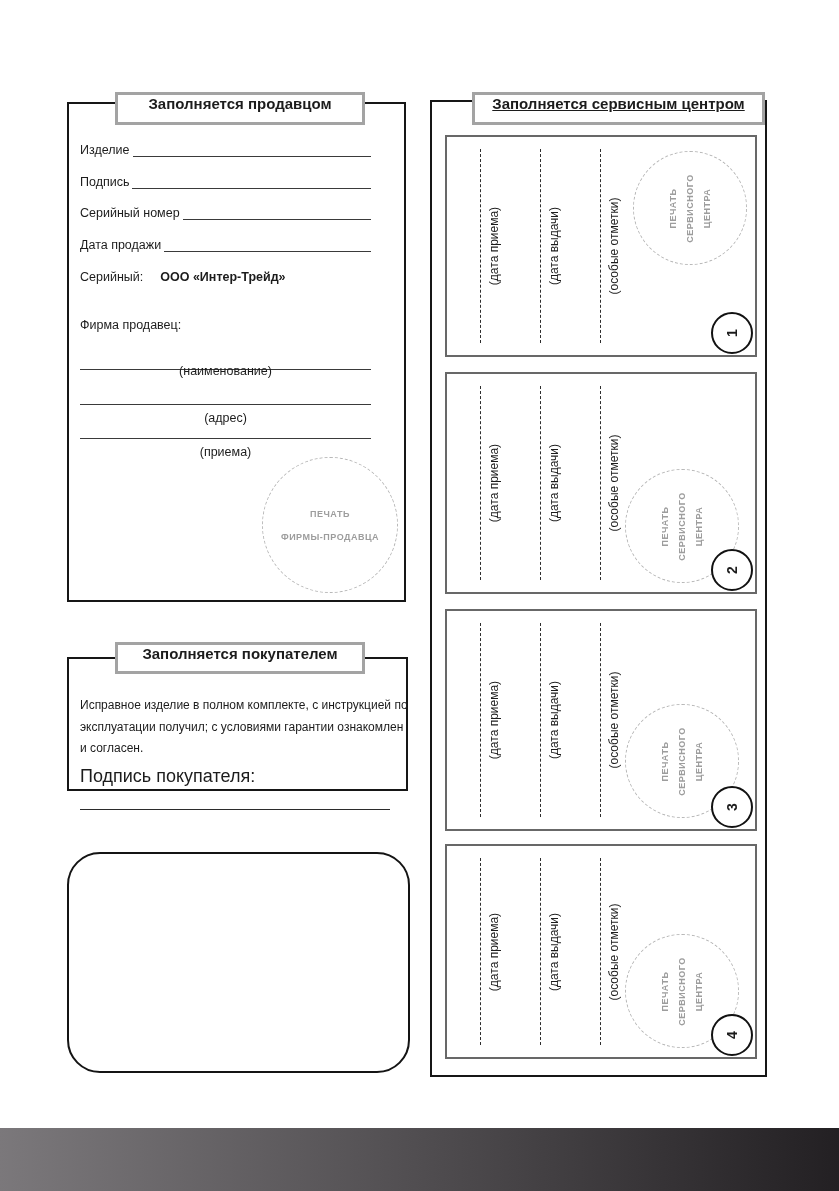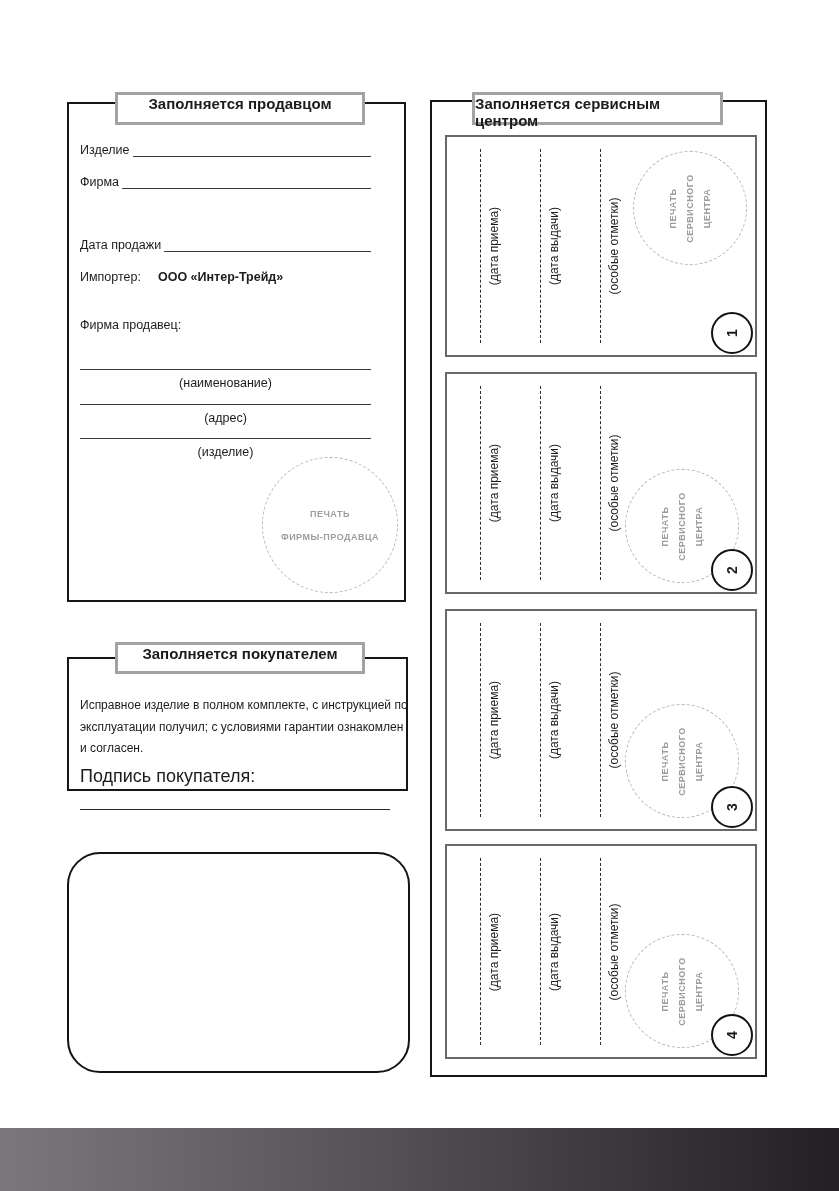--- a/index.html
+++ b/index.html
@@ -10,33 +10,33 @@
   .panel{position:absolute;background:#fff;border:2.5px solid #161616;box-sizing:border-box;}
   .seller{left:67px;top:102px;width:339px;height:500px;}
   .buyer{left:67px;top:657px;width:341px;height:134px;}
   .service{left:430px;top:100px;width:337px;height:977px;}
 
   
   .hdr{position:absolute;box-sizing:border-box;border:3px solid #a3a3a3;background:#fff;
        display:flex;align-items:flex-start;justify-content:center;font-weight:bold;font-size:15px;z-index:2;}
   .seller-hdr{left:115px;top:92px;width:250px;height:33px;}
   .buyer-hdr{left:115px;top:642px;width:250px;height:32px;}
-  .service-hdr{left:472px;top:92px;width:251px;height:33px;}
+  .service-hdr{left:472px;top:92px;width:293px;height:33px;text-decoration:underline;}
 
   
   .f-row{position:absolute;left:11px;right:33px;display:flex;align-items:flex-end;height:17px;font-size:12.5px;}
   .uline{flex:1;border-bottom:1.3px solid #3a3a3a;margin-left:3px;height:3px;}
   .r1{top:36px}.r2{top:68px}.r3{top:99px}.r4{top:131px}
   .f-plain{position:absolute;left:11px;font-size:12.5px;}
   .importer{top:166px}.importer b{margin-left:17px;}
   .firm{top:214px}
   .sline{position:absolute;left:11px;right:33px;border-bottom:1.3px solid #3a3a3a;}
   .s1{top:265px}.s2{top:300px}.s3{top:334px}
   .cap{position:absolute;left:11px;right:33px;text-align:center;font-size:12.5px;}
-  .c1{top:272px}.c2{top:307px}.c3{top:341px}
+  .c1{top:260px}.c2{top:307px}.c3{top:341px}
 
   
   .stamp{position:absolute;border:1.6px dashed #b7b7b7;border-radius:50%;box-sizing:border-box;
          display:flex;align-items:center;justify-content:center;background:transparent;}
   .stamp-text{color:#9d9d9d;font-weight:bold;font-size:9px;letter-spacing:.5px;text-align:center;}
   .seller-stamp{left:193px;top:353px;width:136px;height:136px;}
   .seller-stamp .stamp-text div + div{margin-top:13px;}
 
   
   .coupon{position:absolute;left:13px;width:312px;border:2px solid #686868;box-sizing:border-box;background:#fff;}
@@ -74,38 +74,42 @@
 <body>
 
 <div class="page">
 
   <div class="panel seller">
     <div class="f-row r1">
       <span>Изделие</span>
       <span class="uline"></span>
     </div>
     <div class="f-row r2">
-      <span>Фирма</span>
+      <span>Подпись</span>
+      <span class="uline"></span>
+    </div>
+    <div class="f-row r3">
+      <span>Серийный номер</span>
       <span class="uline"></span>
     </div>
     <div class="f-row r4">
       <span>Дата продажи</span>
       <span class="uline"></span>
     </div>
     <div class="f-plain importer">
-      <span>Импортер:</span><b>ООО «Интер-Трейд»</b>
+      <span>Серийный:</span><b>ООО «Интер-Трейд»</b>
     </div>
     <div class="f-plain firm">Фирма продавец:</div>
 
     <div class="sline s1"></div>
     <div class="cap c1">(наименование)</div>
     <div class="sline s2"></div>
     <div class="cap c2">(адрес)</div>
     <div class="sline s3"></div>
-    <div class="cap c3">(изделие)</div>
+    <div class="cap c3">(приема)</div>
 
     <div class="stamp seller-stamp">
       <div class="stamp-text">
         <div>ПЕЧАТЬ</div>
         <div>ФИРМЫ-ПРОДАВЦА</div>
       </div>
     </div>
   </div>
   <div class="hdr seller-hdr">
     <span>Заполняется продавцом</span>

